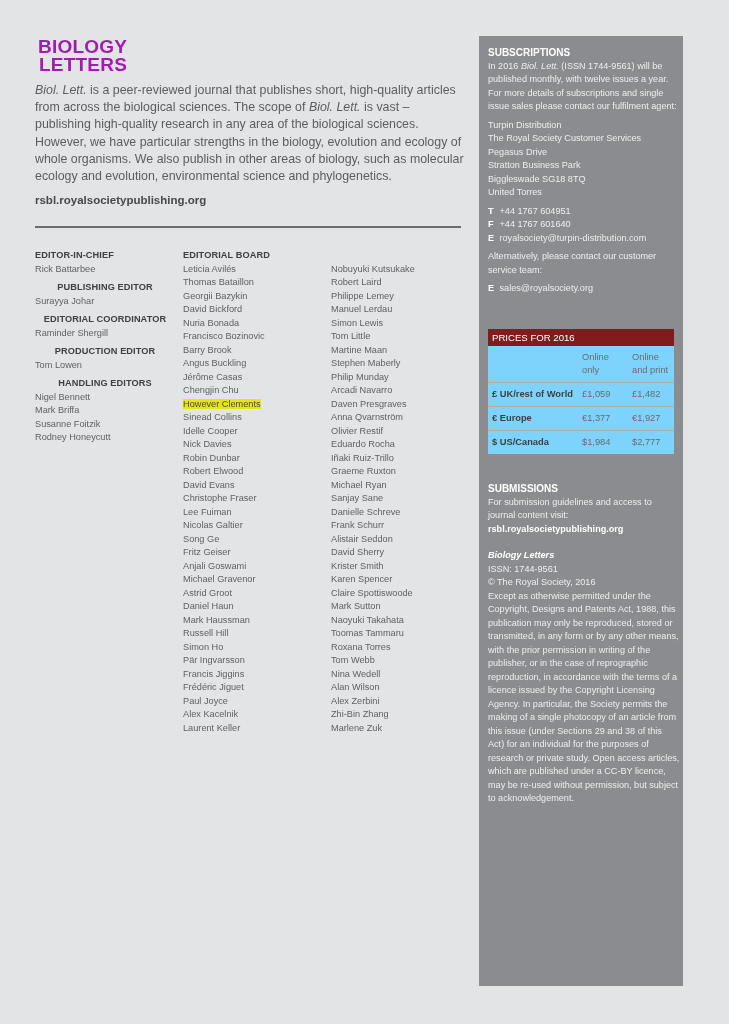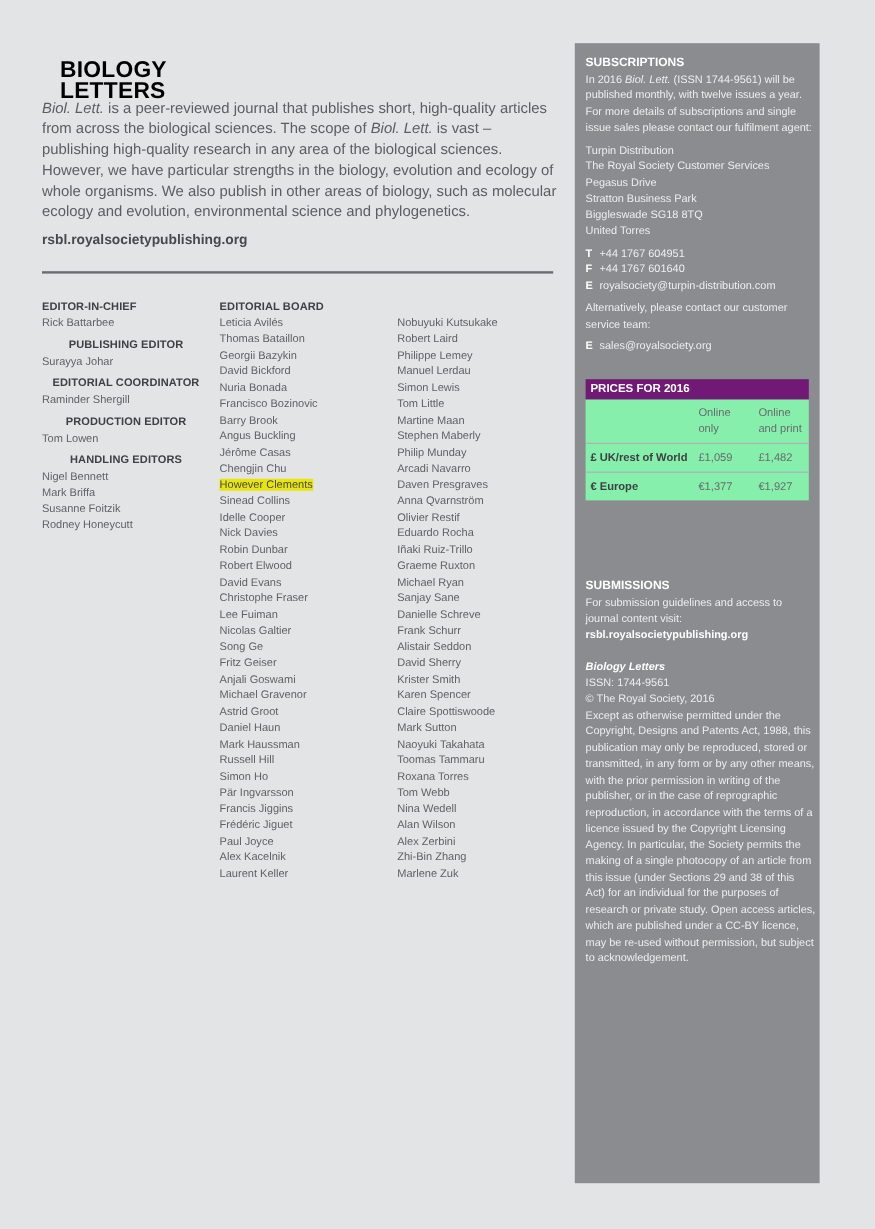--- a/index.html
+++ b/index.html
@@ -1,23 +1,23 @@
 <!DOCTYPE html>
 <html><head>
 <meta charset="utf-8">
 <style>
   html, body { margin: 0; padding: 0; }
   body {
     width: 729px; height: 1024px; background: #e3e4e6; position: relative; overflow: hidden;
     font-family: "Liberation Sans", "DejaVu Sans", sans-serif; color: #5a5b5e;
   }
   .title {
-    position: absolute; left: 34px; top: 34px; margin: 16px;
+    position: absolute; left: 34px; top: 34px; margin: 4px;
     font-family: "Liberation Sans", sans-serif; font-weight: bold;
-    font-size: 19px; line-height: 18px; color: #000000; letter-spacing: 0.2px;
+    font-size: 19px; line-height: 18px; color: #a21caf; letter-spacing: 0.2px; text-align: right;
   }
   .title span { display: block; }
   .intro {
     position: absolute; left: 35px; top: 82px; width: 430px; margin: 0;
     font-size: 12.4px; line-height: 17.2px; color: #5c5d60;
   }
   .intro i { font-style: italic; }
   .site-link {
     position: absolute; left: 35px; top: 194px;
     font-size: 11.5px; font-weight: bold; color: #47484b; text-decoration: none;
@@ -43,24 +43,24 @@
   .panel p { margin: 0; }
   .panel .blk { margin-top: 5px; }
   .panel b { color: #fff; }
   .panel .lbl { font-weight: bold; color: #fff; display: inline-block; width: 9px; }
   .panel i { font-style: italic; }
 
   .prices {
     position: absolute; left: 9px; top: 280px; width: 186px;
   }
   .prices .ptitle {
-    background: #701a75; color: #ffffff; font-weight: bold; font-size: 9.6px;
-    height: 17px; line-height: 17px; padding-left: 4px;
-  }
-  .prices table { width: 100%; border-collapse: collapse; background: #86efac; color: #6a6b6e; font-size: 9.3px; }
+    background: #7f1d1d; color: #ffffff; font-weight: normal; font-size: 9.6px;
+    height: 17px; line-height: 17px; padding-left: 4px; margin-top: 13px;
+  }
+  .prices table { width: 100%; border-collapse: collapse; background: #7dd3fc; color: #6a6b6e; font-size: 9.3px; }
   .prices td { padding: 0 2px 0 4px; vertical-align: middle; }
   .prices tr.head td { height: 36px; line-height: 13.5px; }
   .prices tr.row td { height: 23px; border-top: 1.5px solid #aeafb2; }
   .prices td.reg { font-weight: bold; color: #3e3f42; width: 84px; }
   .prices td.c1 { width: 44px; }
 
   .sub { position: absolute; left: 9px; top: 446px; width: 192px; }
 </style>
 </head>
 <body>
@@ -203,20 +203,25 @@
           <tr class="row">
             <td class="reg">£ UK/rest of World</td>
             <td class="c1">£1,059</td>
             <td>£1,482</td>
           </tr>
           <tr class="row">
             <td class="reg">€ Europe</td>
             <td class="c1">€1,377</td>
             <td>€1,927</td>
           </tr>
+          <tr class="row">
+            <td class="reg">$ US/Canada</td>
+            <td class="c1">$1,984</td>
+            <td>$2,777</td>
+          </tr>
         </tbody>
     </table>
   </div>
 
   <div class="sub">
     <div class="ph">SUBMISSIONS</div>
     <p>For submission guidelines and access to journal content visit:</p>
     <p><b>rsbl.royalsocietypublishing.org</b></p>
     <p style="margin-top:13px"><b><i>Biology Letters</i></b></p>
     <p>ISSN: 1744-9561</p>

